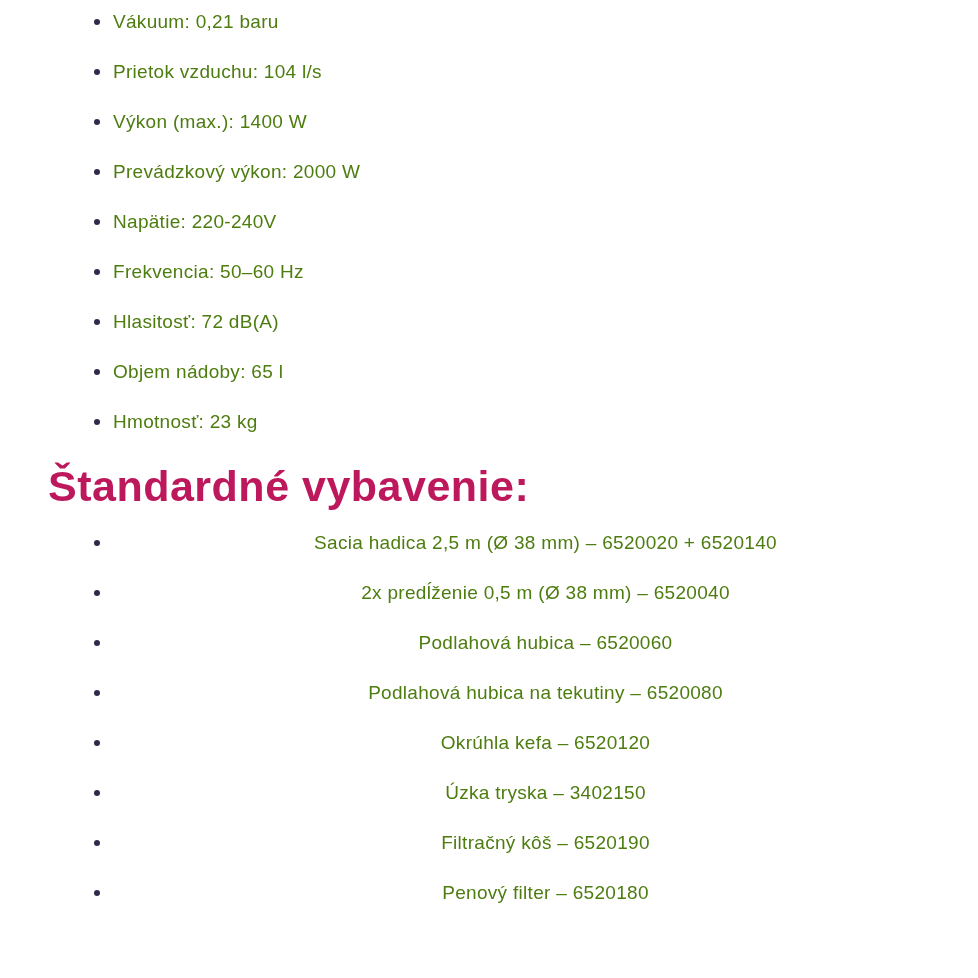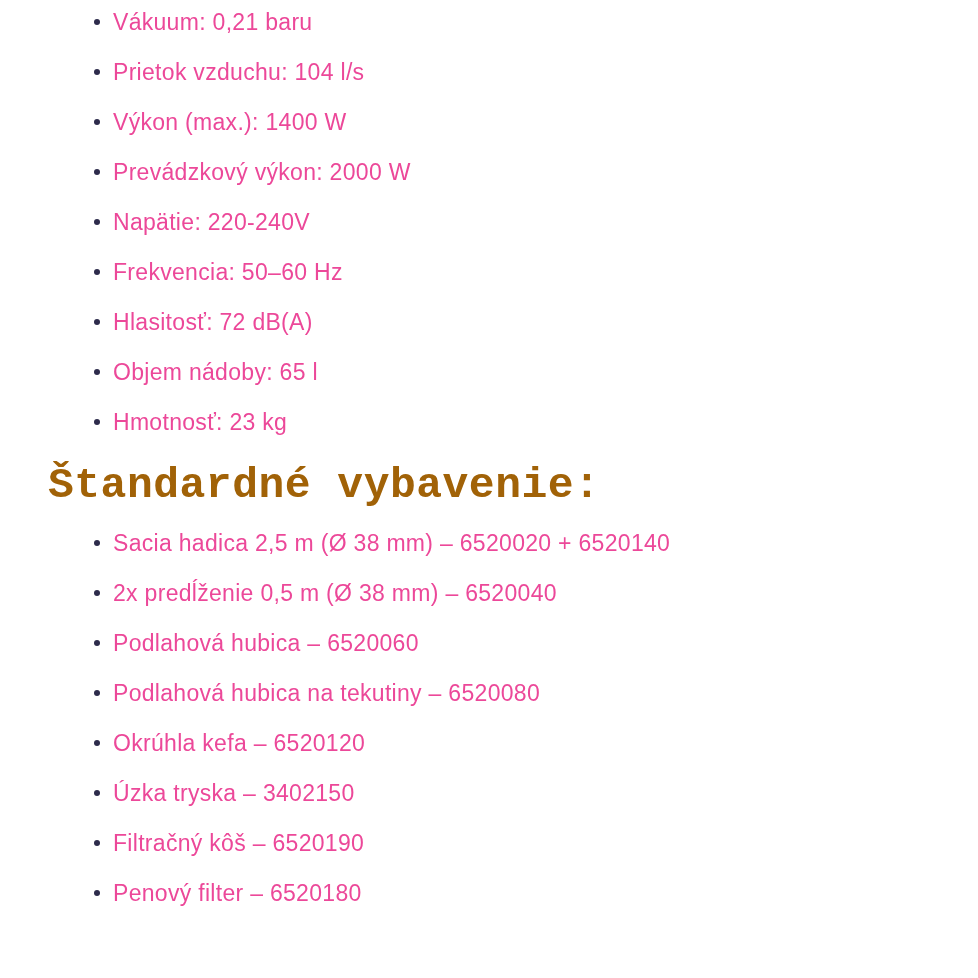--- a/index.html
+++ b/index.html
@@ -17,47 +17,47 @@
     height: 978px;
     box-sizing: border-box;
   }
   ul.bullet-list {
     list-style: none;
     margin: 0;
     padding: 10px 0 0 113px;
   }
   ul.bullet-list li {
     position: relative;
-    font-size: 23px;
+    font-size: 19px;
     line-height: 24px;
     letter-spacing: 0.3px;
     margin-bottom: 26px;
-    color: #ec4899;
+    color: #4d7c0f;
   }
   ul.bullet-list li::before {
     content: "";
     position: absolute;
     left: -19px;
     top: 9px;
     width: 6px;
     height: 6px;
     border-radius: 50%;
     background: #2d2b4b;
   }
   h2.section-heading {
     margin: 0 0 19px 48px;
     font-size: 43px;
     line-height: 52px;
     font-weight: 700;
     letter-spacing: 0.5px;
-    color: #a16207;
-    font-family: Liberation Mono, monospace;
+    color: #be185d;
   }
   ul.bullet-list.equipment {
     padding-top: 0;
+    text-align: center;
   }
 </style>
 </head>
 <body>
 
 <div class="page">
 
   <ul class="bullet-list specs">
       <li>Vákuum: 0,21 baru</li>
       <li>Prietok vzduchu: 104 l/s</li>

